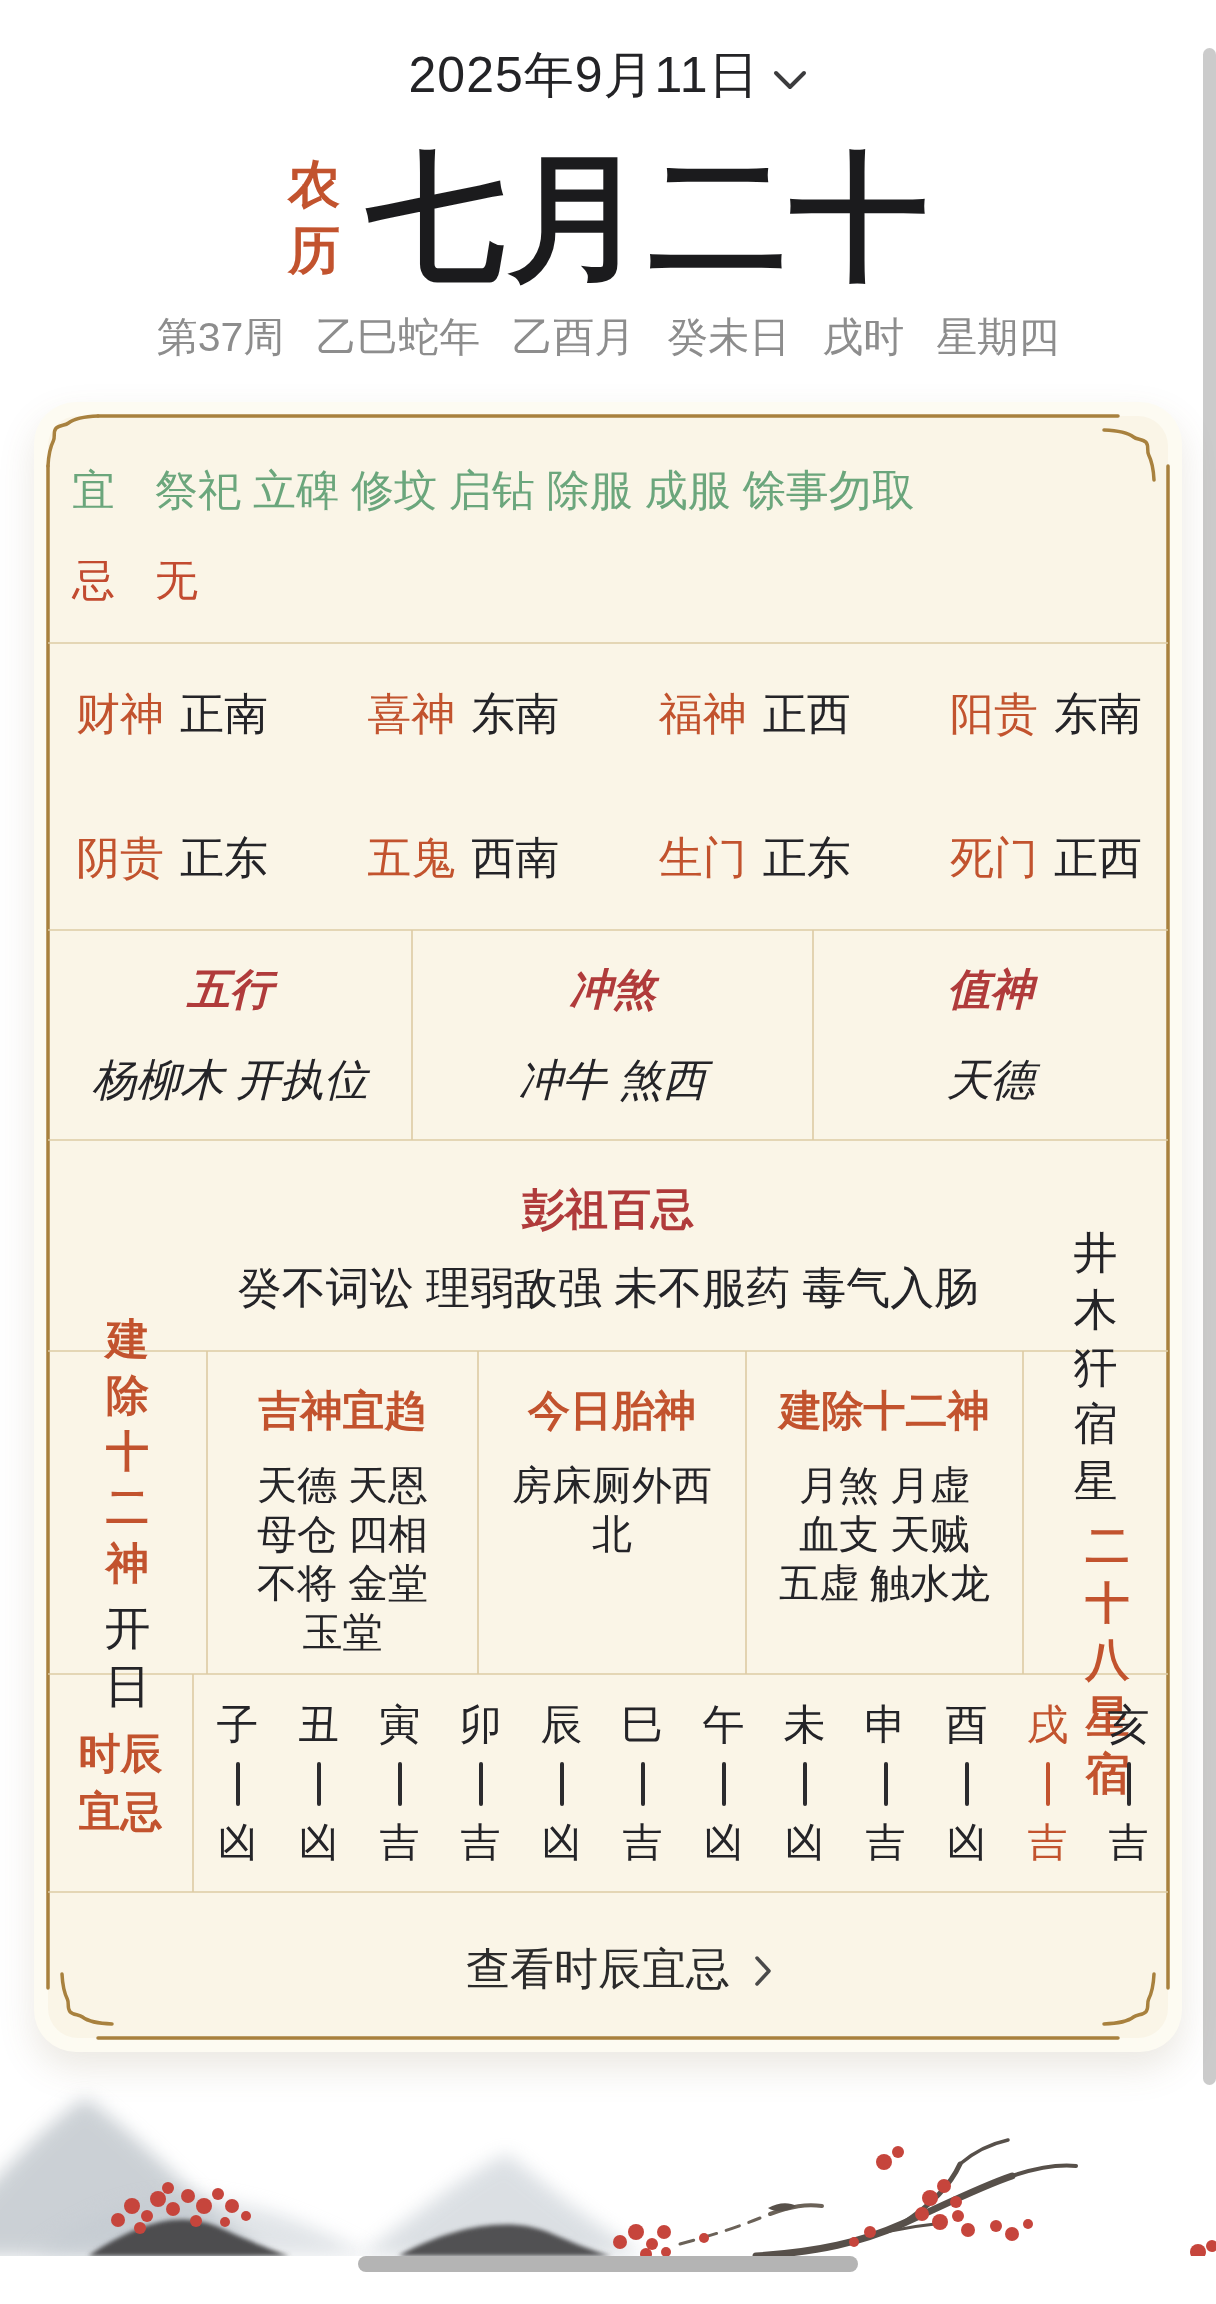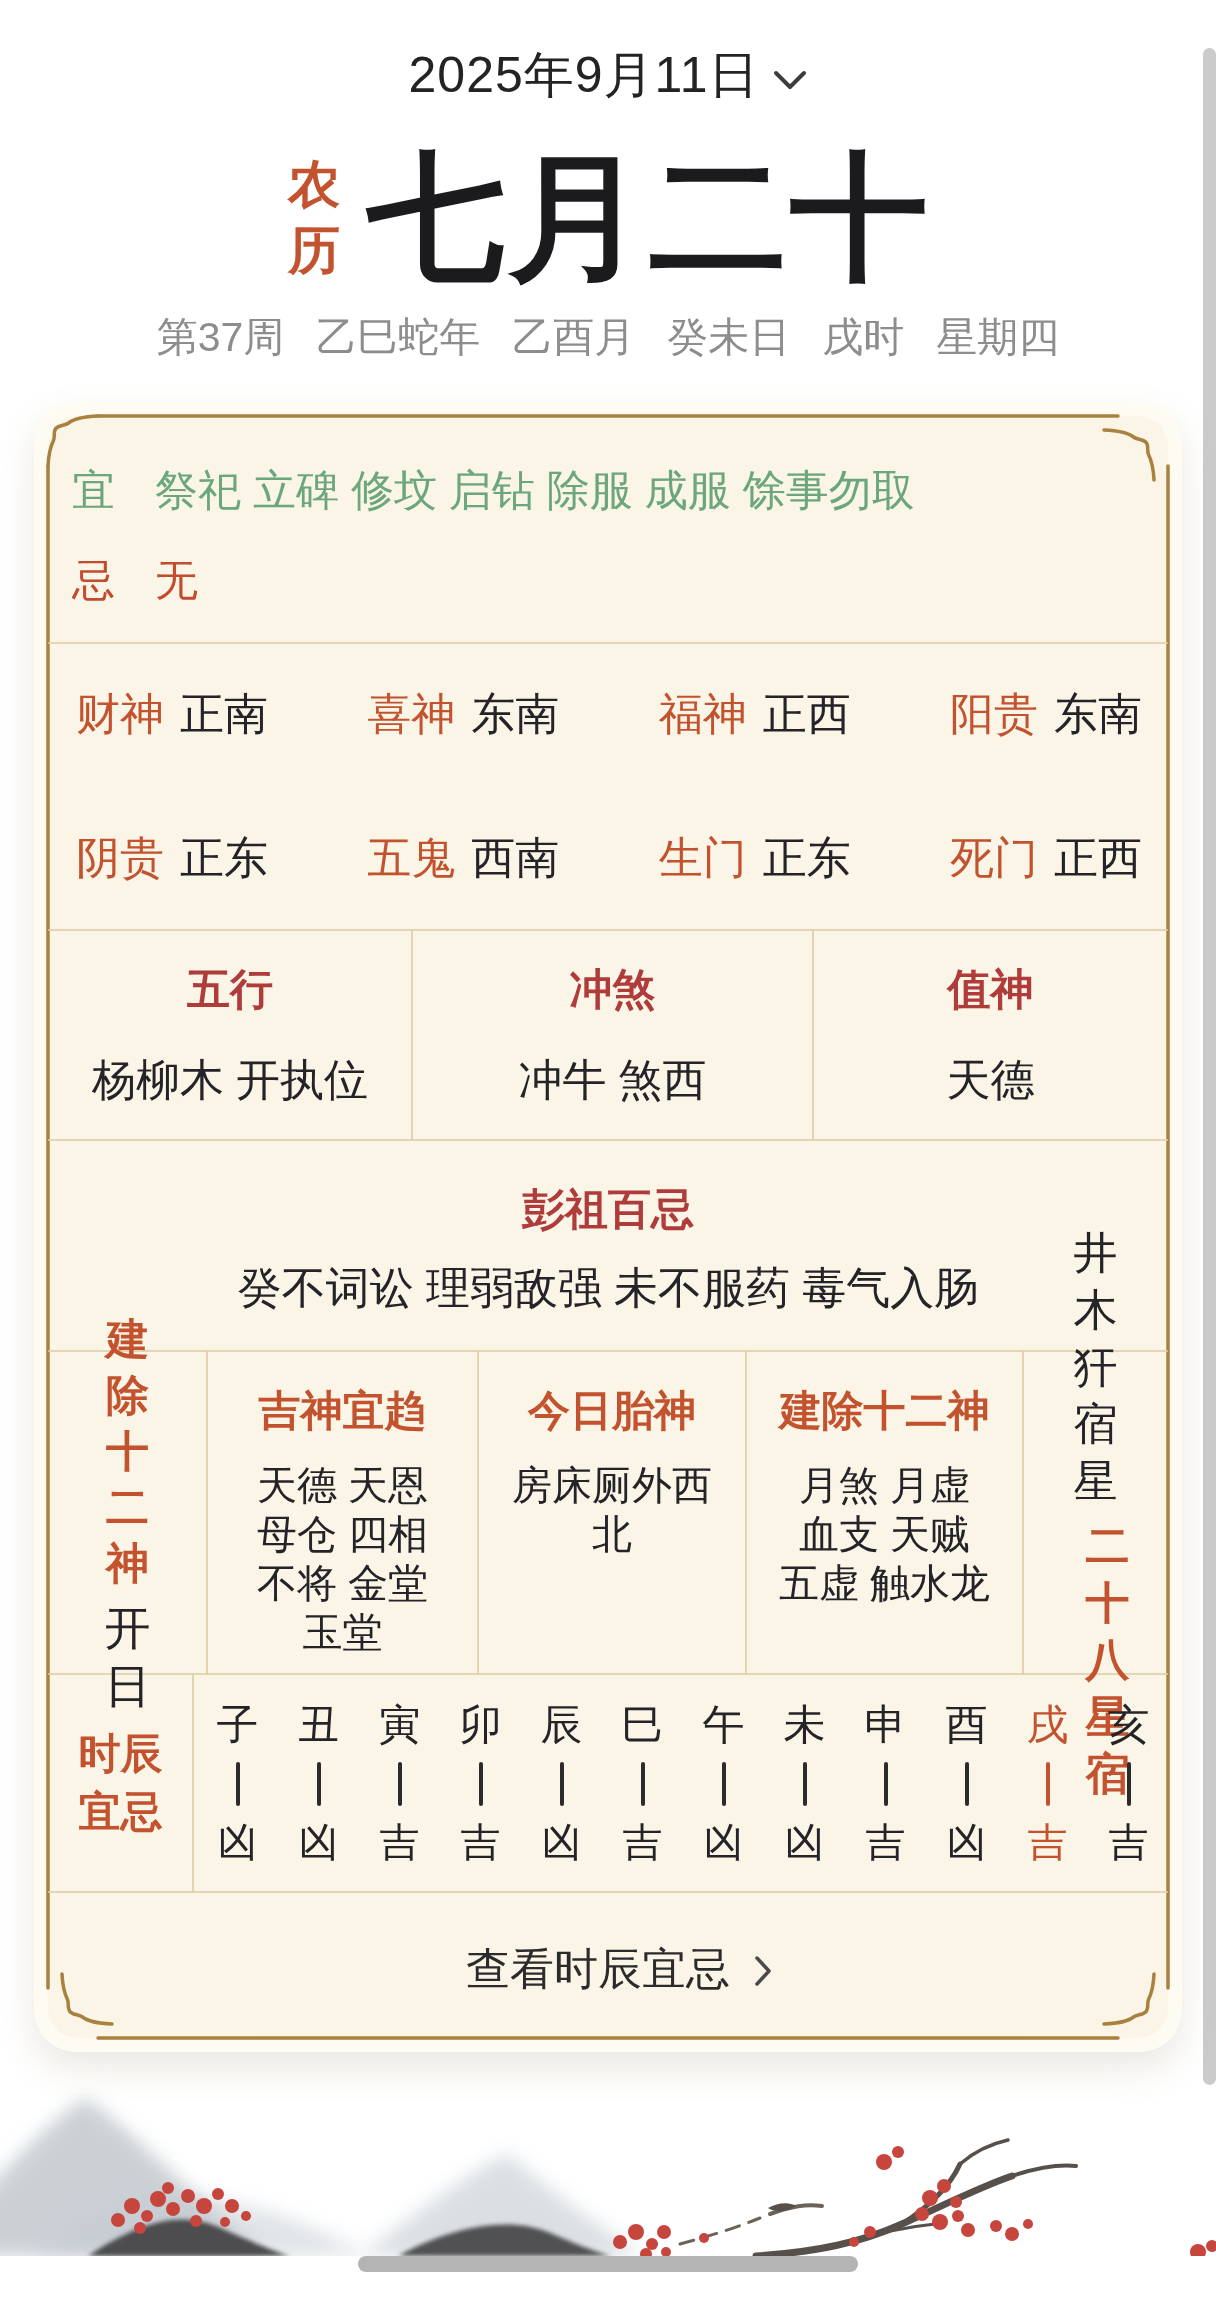--- a/index.html
+++ b/index.html
@@ -34,21 +34,21 @@
   .ji-row .lab, .ji-row .items { color:#c24b30; }
   
   .gods { left:42px; right:40px; top:241px; height:287px;
     display:grid; grid-template-columns:repeat(4,auto); grid-template-rows:1fr 1fr;
     justify-content:space-between; align-items:center; }
   .god { display:flex; gap:16px; font-size:44px; }
   .god-label { color:#c2532e; }
   .god-value { color:#242428; }
   
   .col3 { top:528px; height:210px; display:flex; flex-direction:column;
-    justify-content:center; align-items:center; gap:32px; text-align:center; }
+    justify-content:center; align-items:center; gap:32px; text-align:center;font-style:italic; }
   .col3 .hdr { font-size:43px; color:#b03b3b; font-weight:600; }
   .col3 .val { font-size:44px; color:#242428; }
   .c3a { left:14px; width:364px; } .c3b { left:378px; width:401px; } .c3c { left:779px; width:355px; }
   
   .pengzu { left:14px; right:14px; top:738px; height:218px; display:flex; flex-direction:column;
     justify-content:center; align-items:center; gap:20px; }
   .pengzu .hdr { font-size:43px; color:#b03b3b; font-weight:600; }
   .pengzu .val { font-size:44px; color:#242428; }
   
   .col5 { top:949px; height:323px; display:flex; flex-direction:column; align-items:center; }

